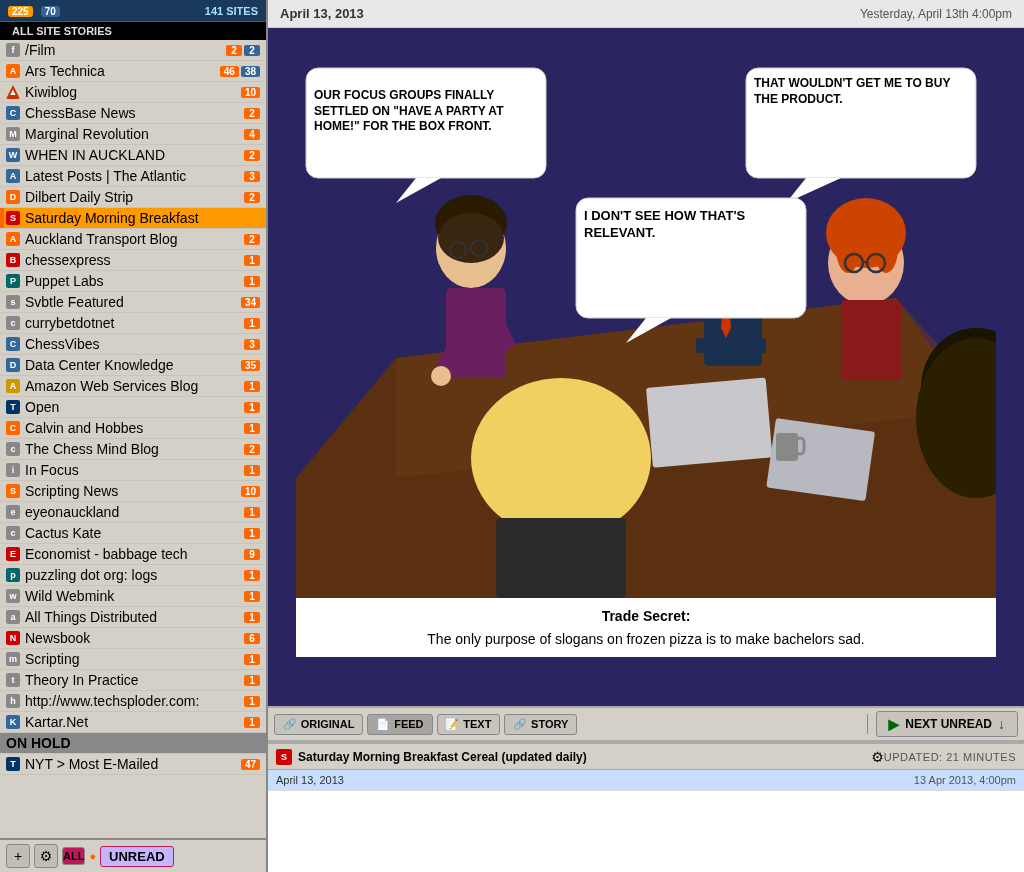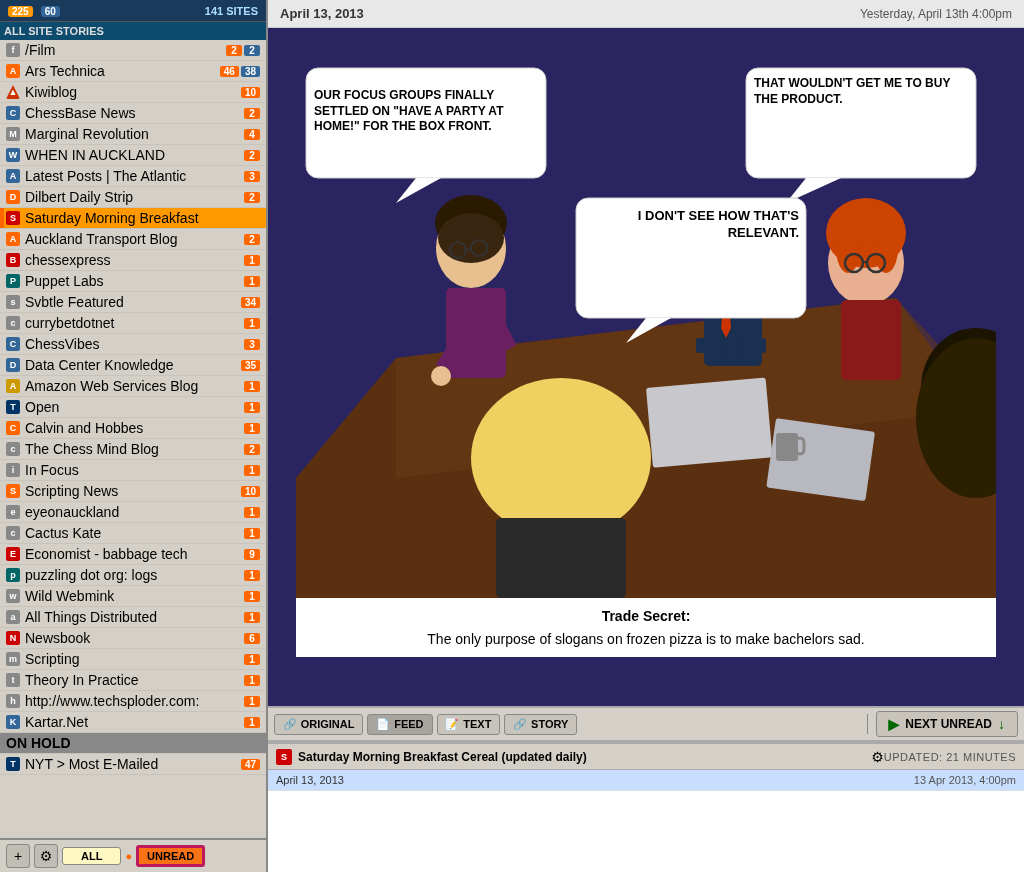--- a/index.html
+++ b/index.html
@@ -43,23 +43,23 @@
     #global-shared {
       background: #2a5080;
       color: #aaddff;
       padding: 3px 8px;
       font-size: 11px;
       font-weight: bold;
       cursor: pointer;
     }
 
     #all-site-stories {
-      background: #0c4a6e;
+      background: #000000;
       color: #dddddd;
-      padding: 3px 4px;
+      padding: 3px 12px;
       font-size: 11px;
       font-weight: bold;
       cursor: pointer;
     }
 
     #feed-list {
       flex: 1;
       overflow-y: auto;
       background: #d4d0c8;
     }
@@ -146,34 +146,34 @@
     .footer-btn {
       width: 24px; height: 24px;
       background: #c0bdb5;
       border: 1px solid #888;
       border-radius: 3px;
       display: flex; align-items: center; justify-content: center;
       cursor: pointer;
       font-size: 14px;
     }
     .footer-all {
-      background: #fef9c3;
+      background: #be185d;
       border: 1px solid #888;
       border-radius: 3px;
-      padding: 2px 18px;
+      padding: 2px 0;
       font-size: 11px;
       font-weight: bold;
       cursor: pointer;
     }
     .footer-unread {
-      background: #f97316;
-      border: 3px solid #be185d;
+      background: #c4b5fd;
+      border: 1px solid #be185d;
       border-radius: 3px;
       padding: 2px 8px;
-      font-size: 11px;
+      font-size: 13px;
       font-weight: bold;
       cursor: pointer;
     }
 
     
     #main {
       flex: 1;
       display: flex;
       flex-direction: column;
       height: 872px;
@@ -324,21 +324,21 @@
     .story-row.selected { background: #c8deff; }
     .story-date-left { font-size: 11px; color: #333; flex: 1; }
     .story-date-right { font-size: 11px; color: #555; }
   </style>
 </head>
 <body>
 
 <div id="sidebar">
   <div id="sidebar-header">
     <span class="count-badge">225</span>
-    <span class="count-badge blue">60</span>
+    <span class="count-badge blue">70</span>
     <span class="sites-label">141 SITES</span>
   </div>
   <div id="all-site-stories">ALL SITE STORIES</div>
 
   <div id="feed-list">
 
   <div class="feed-item">
         <div class="feed-icon gray">f</div>
         <span class="feed-name">/Film</span>
         <div class="feed-count">
@@ -661,21 +661,21 @@
 
       <rect x="450" y="30" width="230" height="110" rx="12" fill="white" stroke="#ccc" stroke-width="1"></rect>
       <polygon points="510,140 490,165 545,140" fill="white"></polygon>
       <foreignObject x="458" y="38" width="215" height="100">
         <div xmlns="http://www.w3.org/1999/xhtml" style="font-family: Arial Black, sans-serif; font-size: 12px; font-weight: 900; line-height: 1.3; color: #000; text-transform: uppercase;">THAT WOULDN'T GET ME TO BUY THE PRODUCT.</div>
       </foreignObject>
 
       <rect x="280" y="160" width="230" height="120" rx="12" fill="white" stroke="#ccc" stroke-width="1"></rect>
       <polygon points="350,280 330,305 375,280" fill="white"></polygon>
       <foreignObject x="288" y="170" width="215" height="108">
-        <div xmlns="http://www.w3.org/1999/xhtml" style="font-family: Arial Black, sans-serif; font-size: 13px; font-weight: 900; line-height: 1.3; color: #000; text-transform: uppercase; text-align: right;">I DON'T SEE HOW THAT'S RELEVANT.</div>
+        <div xmlns="http://www.w3.org/1999/xhtml" style="font-family: Arial Black, sans-serif; font-size: 13px; font-weight: 900; line-height: 1.3; color: #000; text-transform: uppercase;">I DON'T SEE HOW THAT'S RELEVANT.</div>
       </foreignObject>
 
       <rect x="350" y="350" width="120" height="80" rx="3" fill="#c8c8cc" transform="rotate(-5, 350, 350)"></rect>
       <rect x="480" y="380" width="100" height="70" rx="3" fill="#b8b8c0" transform="rotate(8, 480, 380)"></rect>
 
       <rect x="480" y="395" width="22" height="28" rx="3" fill="#888"></rect>
       <rect x="500" y="400" width="8" height="16" rx="4" fill="none" stroke="#888" stroke-width="3"></rect>
     </svg>
 
     <div class="caption-text">Trade Secret:</div>

